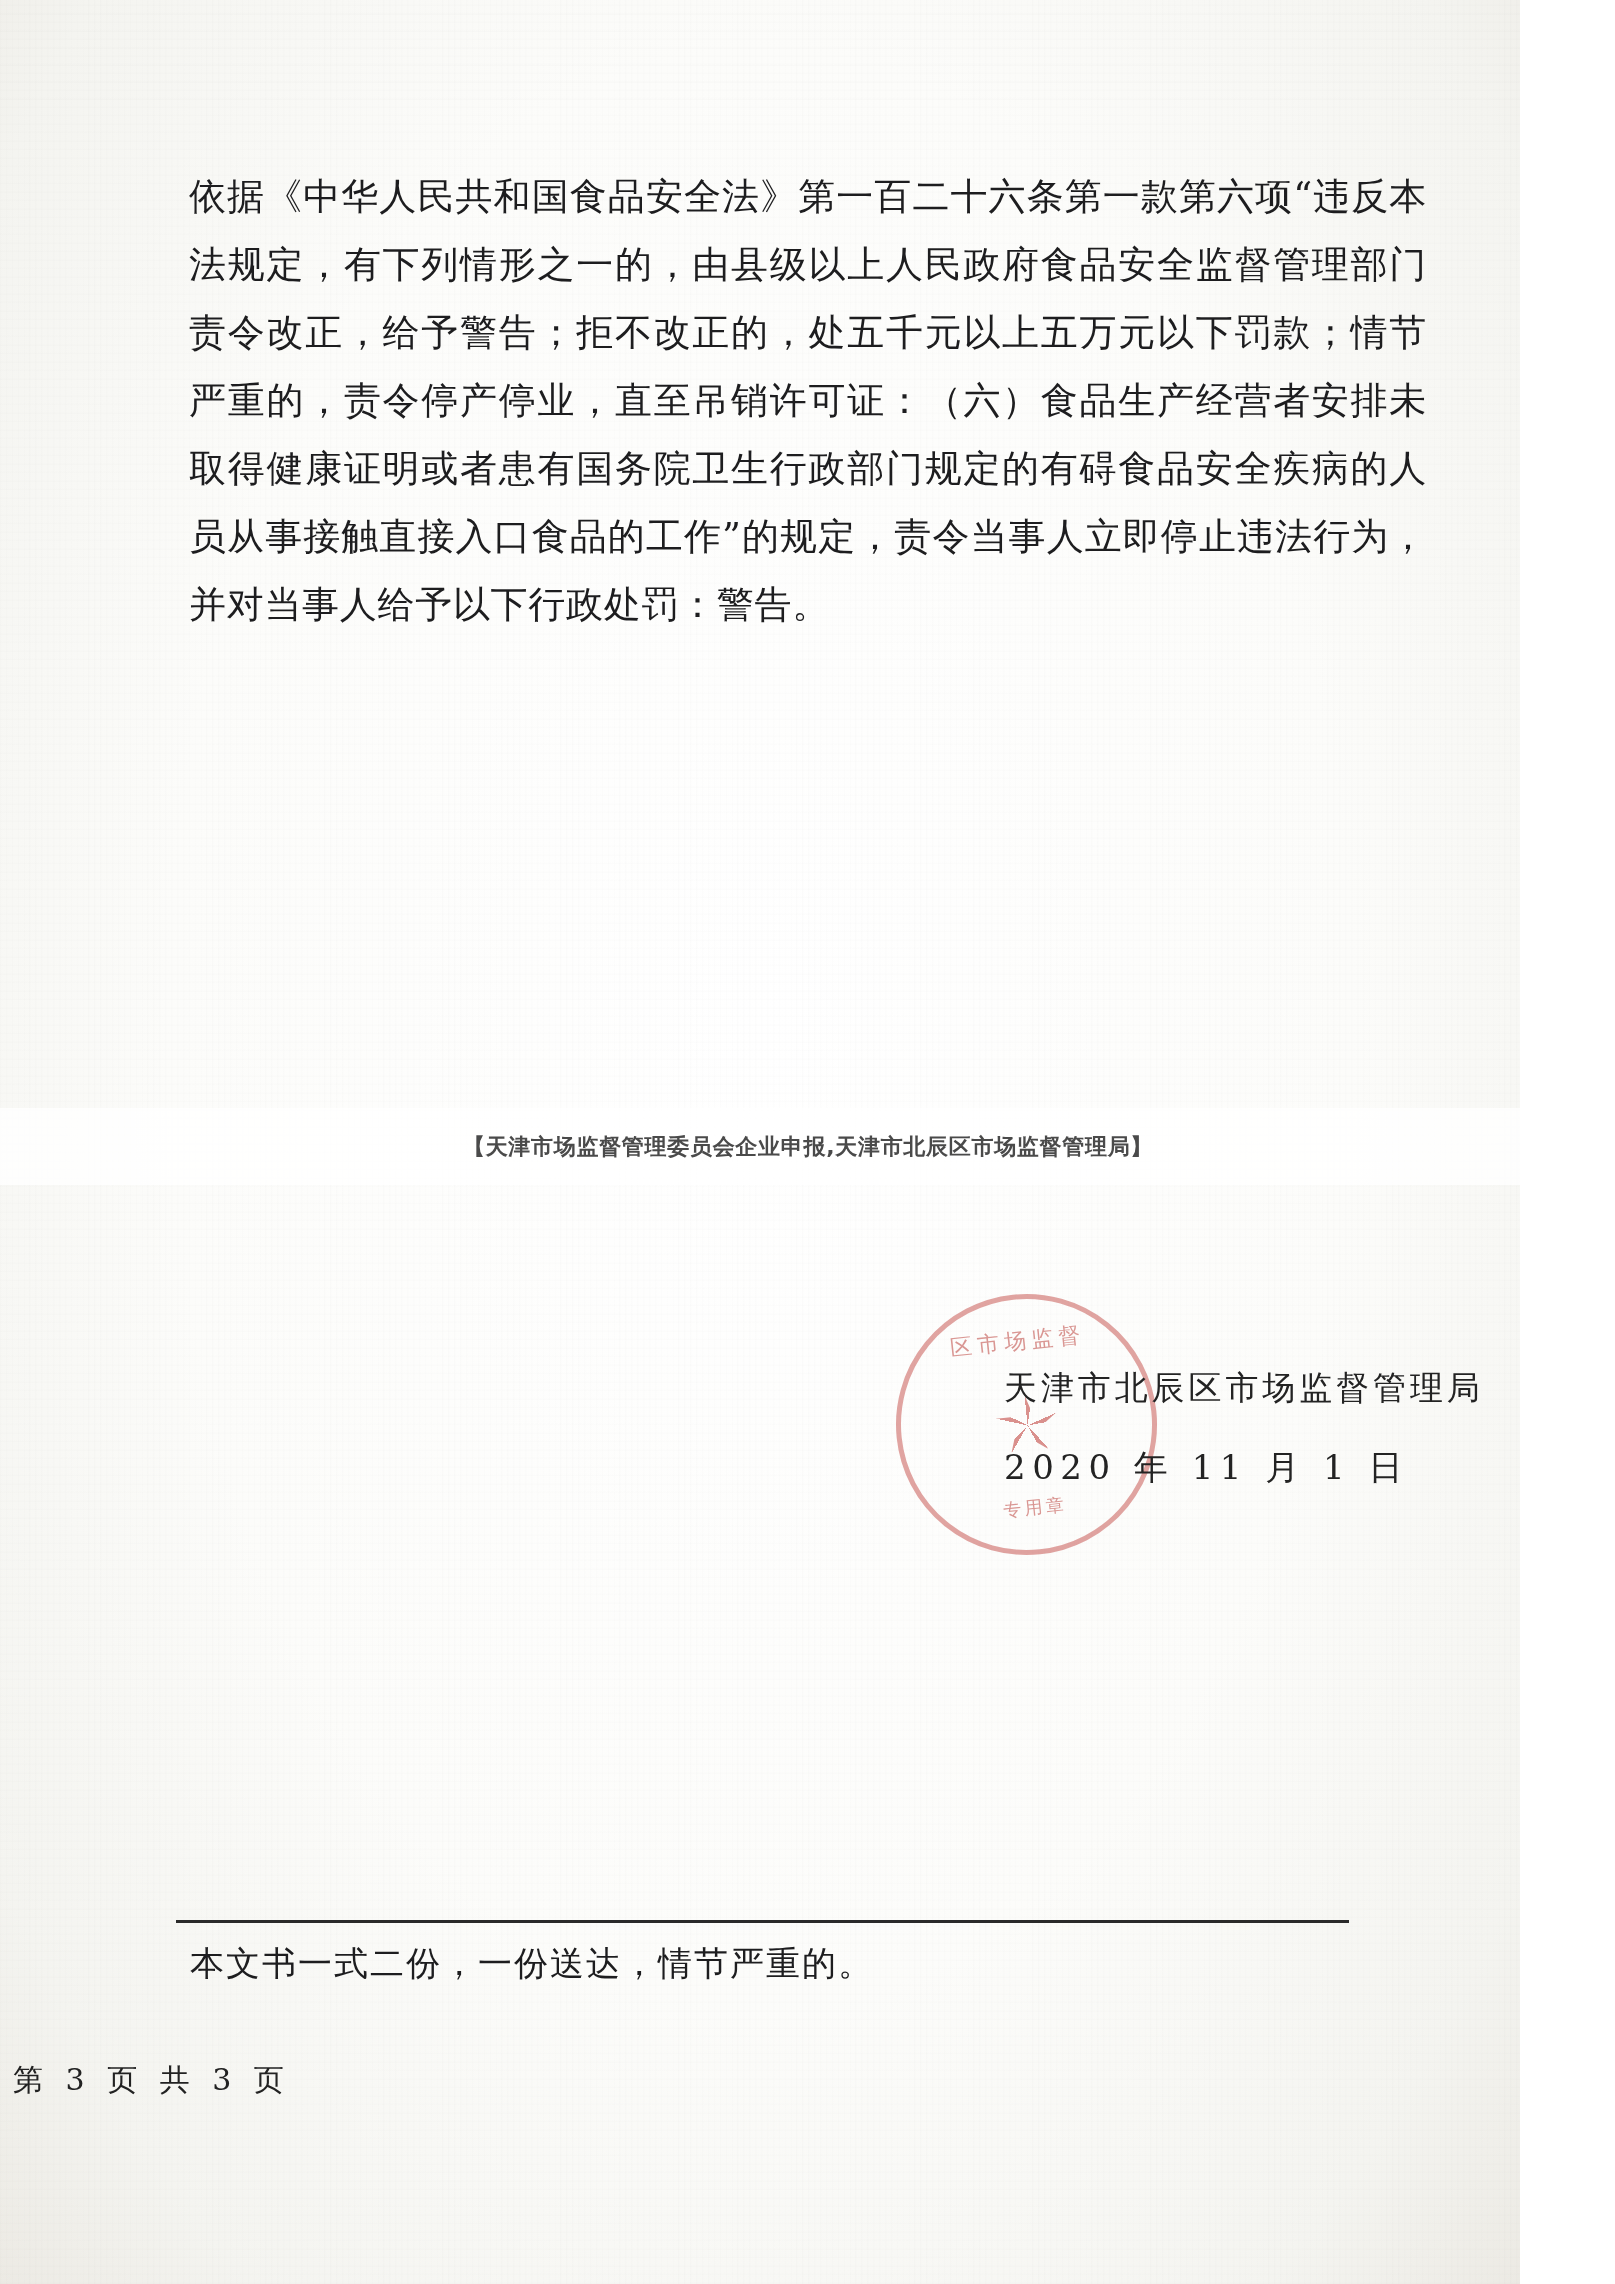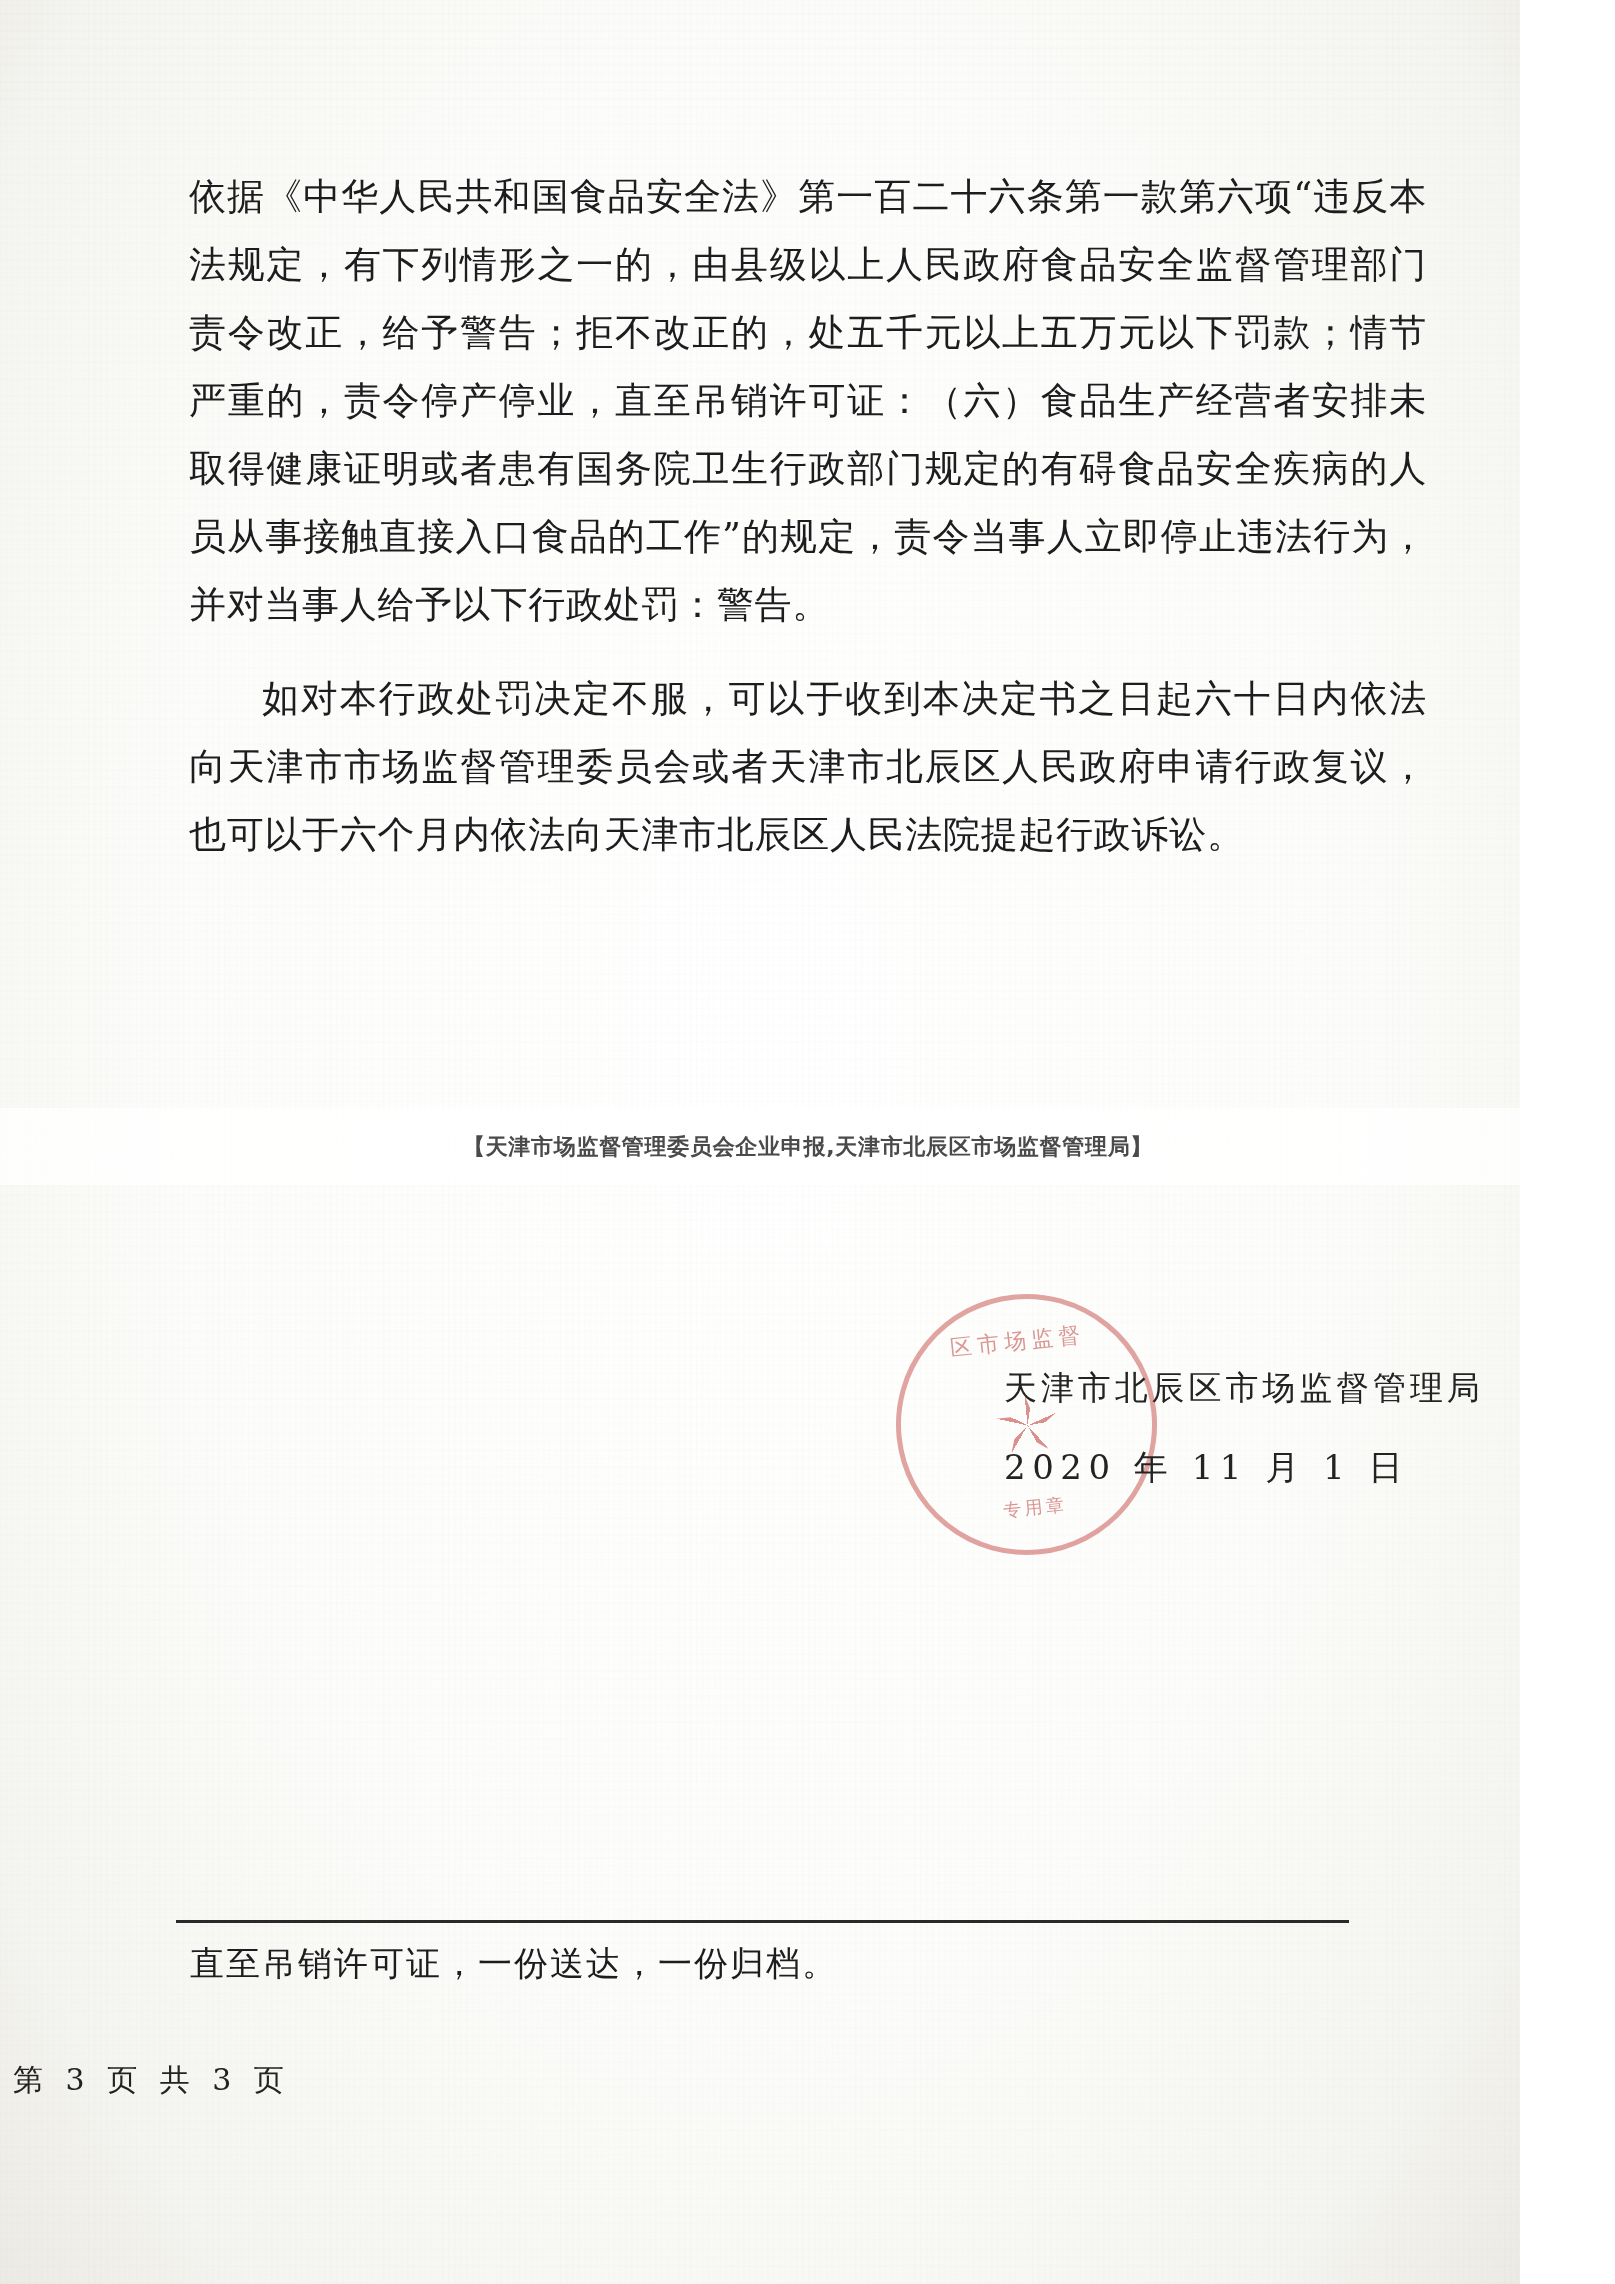--- a/index.html
+++ b/index.html
@@ -194,35 +194,34 @@
 </head>
 <body>
 
 <div id="scan-page">
 
   <div class="scan-noise"></div>
 
   <div class="doc-body">
     <p class="para">依据《中华人民共和国食品安全法》第一百二十六条第一款第六项“违反本法规定，有下列情形之一的，由县级以上人民政府食品安全监督管理部门责令改正，给予警告；拒不改正的，处五千元以上五万元以下罚款；情节严重的，责令停产停业，直至吊销许可证：（六）食品生产经营者安排未取得健康证明或者患有国务院卫生行政部门规定的有碍食品安全疾病的人员从事接触直接入口食品的工作”的规定，责令当事人立即停止违法行为，并对当事人给予以下行政处罚：警告。</p>
     <div class="para-gap"></div>
-    <p class="para indent">如对本行政处罚决定不服，可以于收到本决定书之日起六十日内依法向天津市市场监督管理委员会或者天津市北辰区人民政府申请行政复议，也可以于六个月内依法向天津市北辰区人民法院提起行政诉讼。</p>
   </div>
 
   <div class="seal">
     <div class="seal-text-top">区市场监督</div>
     <div class="seal-text-bottom">专用章</div>
   </div>
 
   <div class="sign-block">
     <div class="sign-line">天津市北辰区市场监督管理局</div>
     <div class="sign-date">2020 年 11 月 1 日</div>
   </div>
 
   <div class="footer-rule"></div>
-  <div class="footer-note2">直至吊销许可证，一份送达，一份归档。</div>
+  <div class="footer-note2">本文书一式二份，一份送达，情节严重的。</div>
   <div class="page-number">第 3 页 共 3 页</div>
 
   <div class="watermark-band">
     <span class="watermark-text">【天津市场监督管理委员会企业申报,天津市北辰区市场监督管理局】</span>
   </div>
 
 </div>
 
 
 </body></html>

